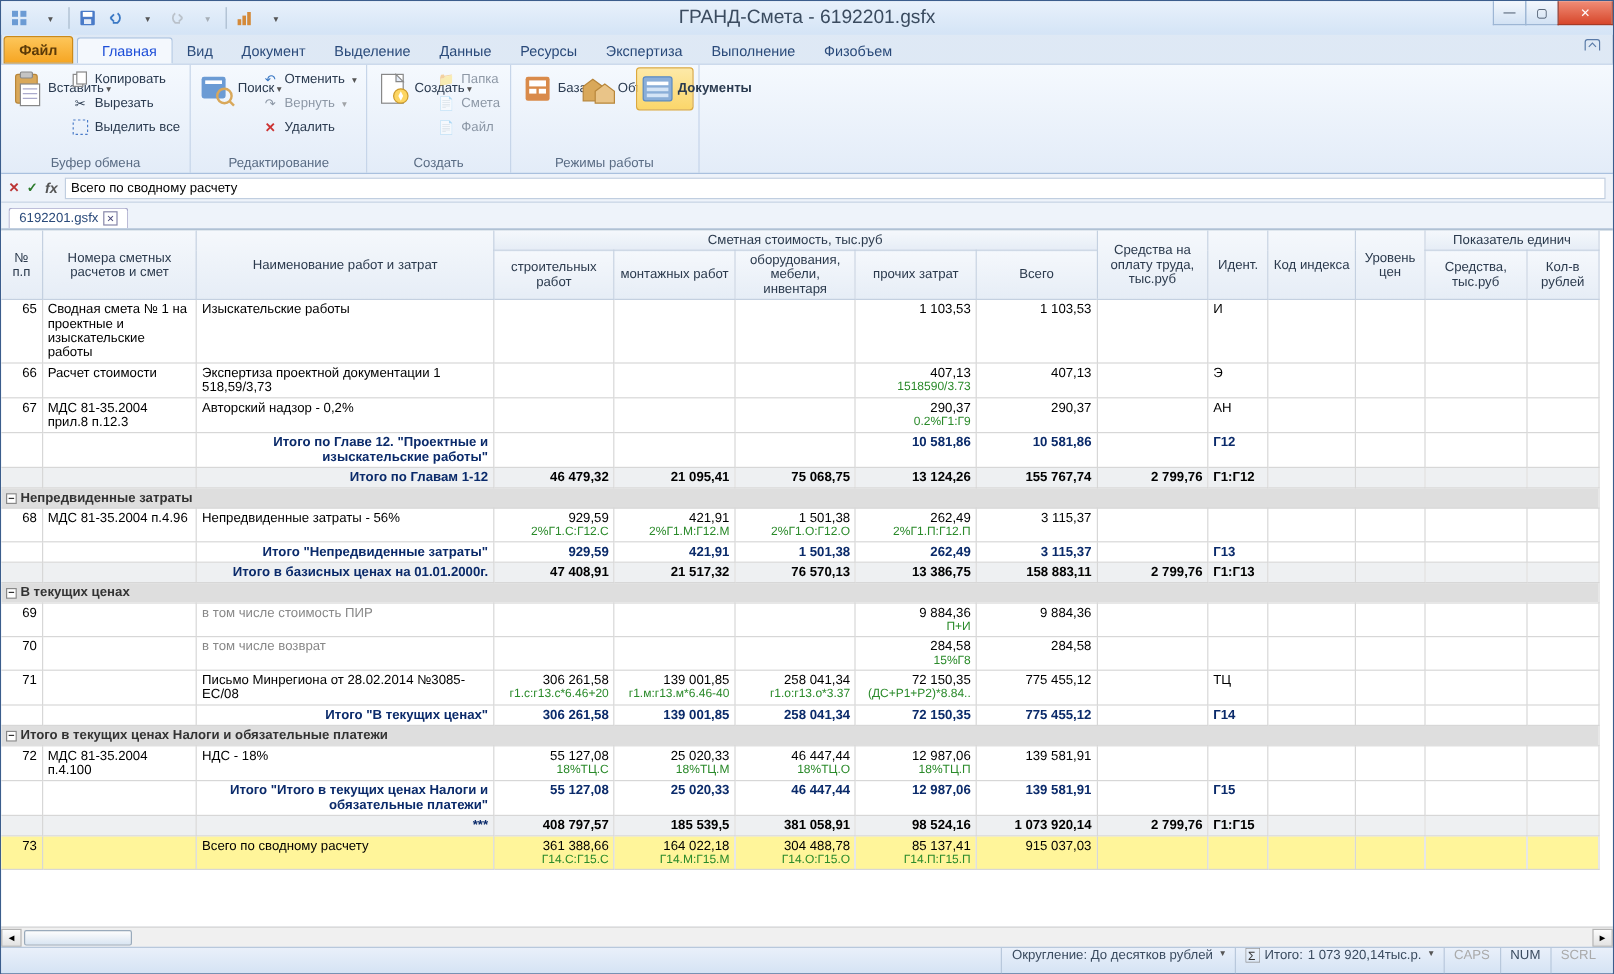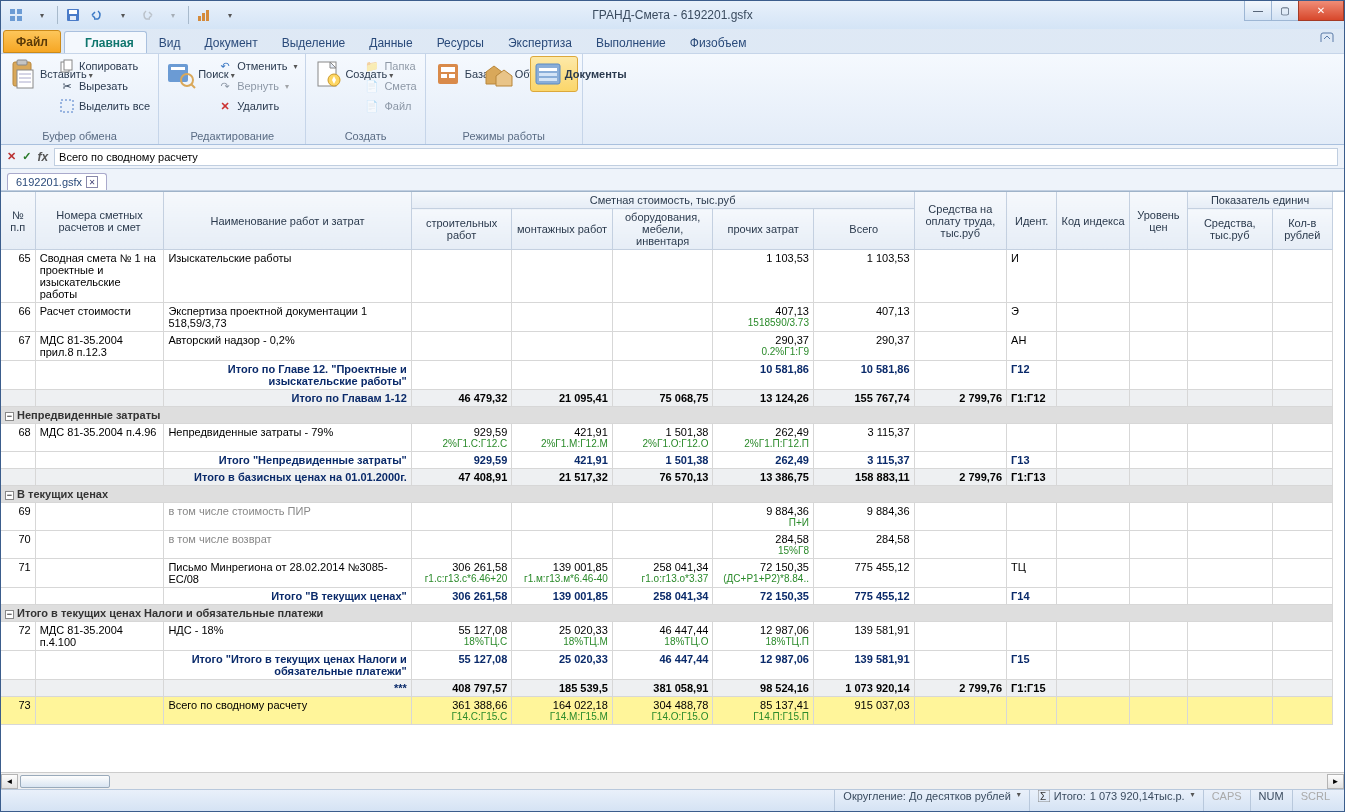--- a/index.html
+++ b/index.html
@@ -4,31 +4,31 @@
 <style>
 * { margin:0; padding:0; box-sizing:border-box; font-family:"Segoe UI",Tahoma,Arial,sans-serif; }
 body { background:#fff; width:1345px; height:812px; overflow:hidden; font-size:11px; }
 .window { width:1345px; height:812px; border:1px solid #3b5d8c; display:flex; flex-direction:column; background:linear-gradient(#dfe9f5,#cfe0f2); }
 
 
 .titlebar { height:28px; background:linear-gradient(#e8f1fb,#d4e4f6); display:flex; align-items:center; padding:0 4px; position:relative; }
 .titlebar .qat { display:flex; align-items:center; gap:2px; }
 .qat-btn { width:22px; height:22px; display:flex; align-items:center; justify-content:center; border-radius:2px; cursor:pointer; }
 .qat-sep{width:1px;height:18px;background:#a8bacc;margin:0 2px;}
-.titlebar .title { position:absolute; left:0; right:0; text-align:center; font-size:12px; color:#3a4b5f; pointer-events:none; }
+.titlebar .title { position:absolute; left:0; right:0; text-align:center; font-size:16px; color:#3a4b5f; pointer-events:none; }
 .winbtns { position:absolute; right:0; top:0; display:flex; height:20px; }
 .winbtn { width:28px; height:20px; background:linear-gradient(#f3f7fc,#d2e2f4); border:1px solid #9db6d4; border-top:none; display:flex; align-items:center; justify-content:center; cursor:pointer; font-size:10px; margin-left:-1px;}
 .winbtn.close{ width:46px; background:linear-gradient(#f08d77,#d7472b); color:#fff; border-color:#a43b26; border-top-right-radius:0;}
 .winbtn.min,.winbtn.max{ color:#2a3a4f;}
 
 
 .tabs { height:24px; display:flex; align-items:flex-end; padding:0 2px; position:relative; }
 .tab { padding:4px 12px 3px; font-size:12px; color:#2a4a7a; cursor:pointer; border-top-left-radius:3px; border-top-right-radius:3px; }
 .tab.file { background:linear-gradient(#fdc65a,#f6a624); color:#5b3a08; border:1px solid #cc8a18; font-weight:bold; margin-right:3px;}
-.tab.active { background:#f4f8fd; border:1px solid #a9c0de; border-bottom:none; color:#0f766e; font-weight:bold;padding-left:20px;}
+.tab.active { background:#f4f8fd; border:1px solid #a9c0de; border-bottom:none; color:#1d4ed8; font-weight:normal;padding-left:20px;}
 .tabs .help{position:absolute;right:8px;top:3px;width:16px;height:16px;cursor:pointer;}
 
 
 .ribbon { height:92px; background:linear-gradient(#f5f9fe,#e3ecf8); border-top:1px solid #c6d5e9; border-bottom:1px solid #a9c0de; display:flex; }
 .rgroup { border-right:1px solid #c6d5e9; display:flex; flex-direction:column; padding:2px 4px 0; }
 .rgroup-body{ flex:1; display:flex; align-items:flex-start; gap:2px;}
 .rgroup-title{ text-align:center; font-size:11px; color:#5a6c84; padding:1px 0 2px; }
 .rbig { width:48px; display:flex; flex-direction:row; align-items:center; gap:1px; padding:2px; border-radius:3px; cursor:pointer;}
 .rbig .ico{ width:32px; height:32px; display:flex; align-items:center; justify-content:center;}
 .rbig .lbl{ font-size:11px; color:#2a3a4f; text-align:center; line-height:1.1;}
@@ -581,21 +581,21 @@
             <td colspan="14"><span class="expander">−</span><span>Непредвиденные затраты</span></td>
           </tr>
           <tr class="">
             <td class="num">
               <div>68</div>
             </td>
             <td>
               <div>МДС 81-35.2004 п.4.96</div>
             </td>
             <td>
-              <div>Непредвиденные затраты - 79%</div>
+              <div>Непредвиденные затраты - 56%</div>
             </td>
             <td class="num">
               <div>929,59</div>
               <div class="sub">2%Г1.С:Г12.С</div>
             </td>
             <td class="num">
               <div>421,91</div>
               <div class="sub">2%Г1.М:Г12.М</div>
             </td>
             <td class="num">

